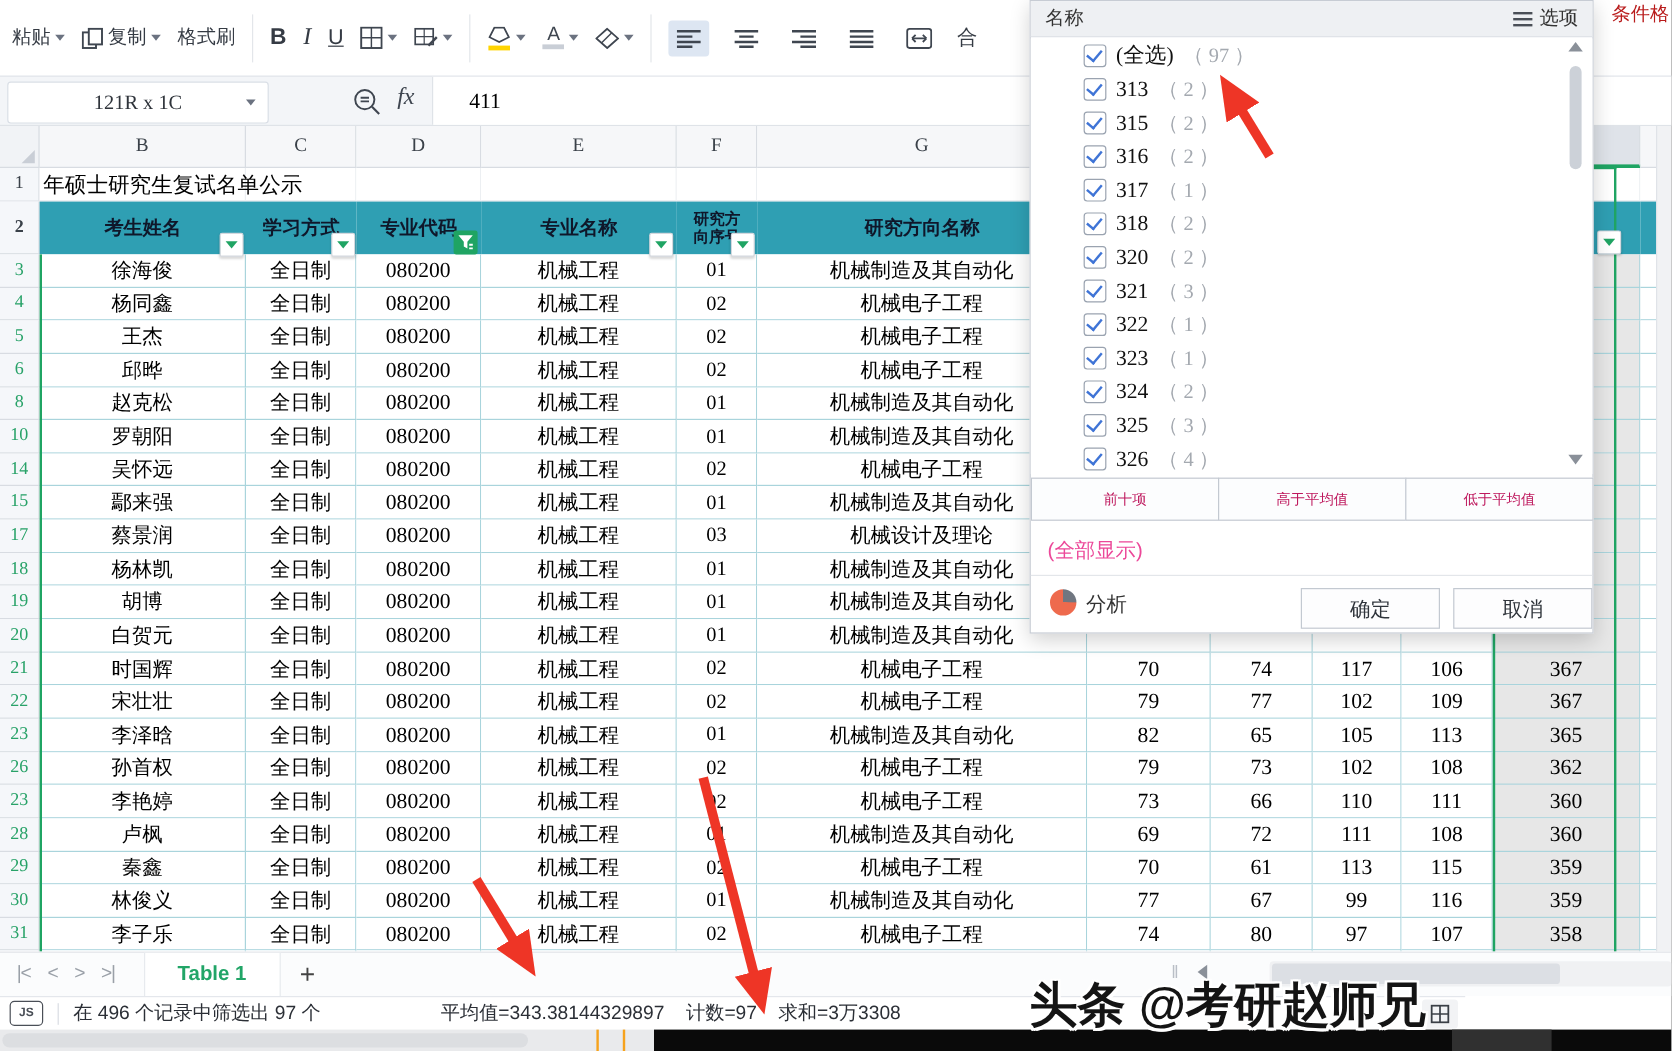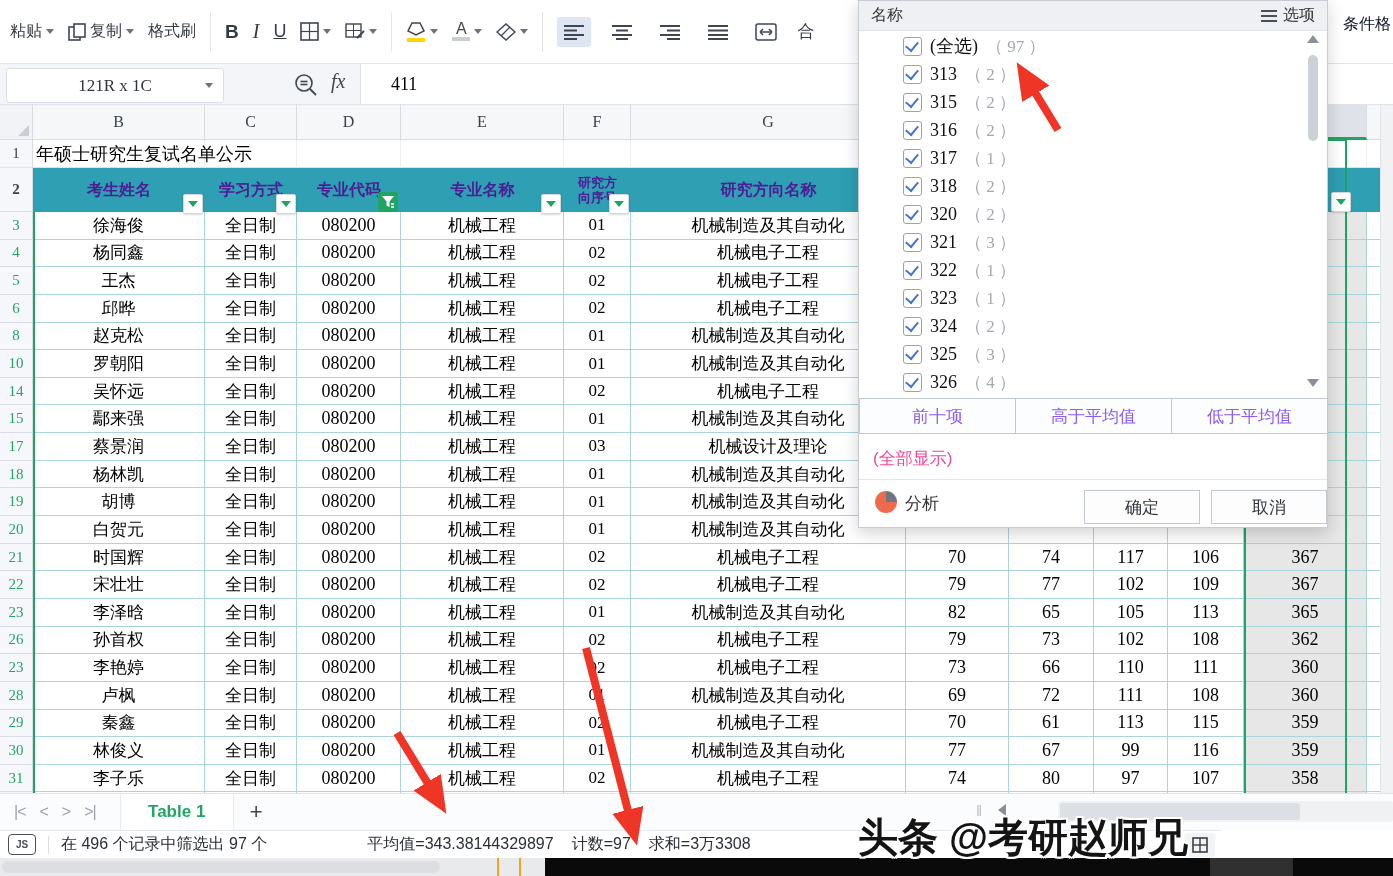--- a/index.html
+++ b/index.html
@@ -14,21 +14,21 @@
   .tri-dn{width:0;height:0;border-left:4px solid transparent;border-right:4px solid transparent;border-top:5px solid #6b7280;}
   .sep{width:1px;height:40px;background:#e3e6ea;}
   .big{font-size:19px;font-weight:bold;}
   .ital{font-family:"Liberation Serif",serif;font-style:italic;font-size:20px;}
   .undl{text-decoration:underline;font-size:18px;}
   .alignbox{display:flex;align-items:center;justify-content:center;width:34px;height:30px;border-radius:3px;}
   .alignbox.active{background:#dde6f2;}
   .icon-svg{display:block;}
   .fillwrap{display:flex;flex-direction:column;align-items:center;gap:2px;}
   .colorbar{width:18px;height:4px;}
-  #cond-format{position:absolute;left:1343px;top:14px;font-size:16px;color:#0f172a;white-space:nowrap;z-index:11;}
+  #cond-format{position:absolute;left:1343px;top:2px;font-size:16px;color:#b91c1c;white-space:nowrap;z-index:11;}
 
   
   #formula-row{position:absolute;left:0;top:63px;width:1393px;height:42px;background:#f3f5f8;
                border-top:1px solid #e2e5ea;border-bottom:1px solid #dfe3e8;box-sizing:border-box;}
   #name-box{position:absolute;left:6px;top:4px;width:216px;height:33px;background:#fff;border:1px solid #dadfe6;border-radius:3px;
             display:flex;align-items:center;justify-content:center;font-size:17px;color:#2f343b;}
   #name-box .tri-dn{position:absolute;right:10px;}
   #fxzoom{position:absolute;left:293px;top:8px;}
   #fx-label{position:absolute;left:331px;top:6px;font-size:20px;font-style:italic;color:#3f4650;}
   #formula-input{position:absolute;left:360px;top:0px;width:1033px;height:40px;background:#fff;border-left:1px solid #dfe3e8;
@@ -50,21 +50,21 @@
   #corner:after{content:"";position:absolute;right:3px;bottom:3px;width:0;height:0;
      border-left:11px solid transparent;border-bottom:11px solid #c9ced6;}
   
   #row1{height:28px;position:relative;}
   #row1 .cell{border-right:1px solid #eceff2;border-bottom:1px solid #dfe3e8;background:#fff;}
   #row1 .c0{background:#f5f7fa;border-right:1px solid #d8dce2;font-family:"Liberation Serif",serif;font-size:15px;color:#3a4149;}
   #sheet-title{position:absolute;left:36px;top:0;height:28px;display:flex;align-items:center;
      font-family:"Liberation Serif","DejaVu Serif",serif;font-size:18px;color:#000;white-space:nowrap;}
   
   #row2{height:44px;position:relative;}
-  #row2 .hcell{background:#2f9fb3;color:#4c1d95;font-weight:bold;font-size:16px;}
+  #row2 .hcell{background:#2f9fb3;color:#0f172a;font-weight:bold;font-size:16px;}
   #row2 .c0{background:#f5f7fa;border-right:1px solid #d8dce2;border-bottom:1px solid #d8dce2;
      font-family:"Liberation Serif",serif;font-size:15px;color:#3a4149;}
   .hdr2line{line-height:15px;font-size:13px;text-align:center;}
   .fbtn{position:absolute;width:18px;height:18px;background:#fff;border:1px solid #d4d8de;border-radius:2px;
         display:flex;align-items:center;justify-content:center;z-index:3;box-shadow:0 1px 2px rgba(0,0,0,.15);}
   .fbtn .tri-dn{border-top-color:#1fa463;border-left-width:5px;border-right-width:5px;border-top-width:6px;}
   #fbtn-code{position:absolute;width:20px;height:20px;background:#1fa463;border-radius:2px;z-index:3;
         display:flex;align-items:center;justify-content:center;}
   
   #rows{position:relative;}
@@ -94,21 +94,21 @@
   .cb:after{content:"";position:absolute;left:4px;top:1px;width:6px;height:10px;
      border-right:2.5px solid #3f74d6;border-bottom:2.5px solid #3f74d6;transform:rotate(40deg);}
   .fitem .lbl{font-family:"Liberation Serif",serif;font-size:18px;color:#111;}
   .fitem .cnt{font-family:"Liberation Serif",serif;font-size:17px;color:#a4a9b0;}
   #fp-scroll{position:absolute;right:8px;top:34px;width:12px;height:352px;}
   .tri-up-s{width:0;height:0;border-left:6px solid transparent;border-right:6px solid transparent;border-bottom:8px solid #8a9099;margin:0 auto;}
   .tri-dn-s{width:0;height:0;border-left:6px solid transparent;border-right:6px solid transparent;border-top:8px solid #8a9099;margin:0 auto;position:absolute;bottom:0;left:0;right:0;}
   #fp-thumb{position:absolute;top:20px;left:1px;width:10px;height:86px;background:#ccd1d8;border-radius:5px;}
   #fp-buttons{position:absolute;left:1px;top:397px;width:468px;height:36px;display:flex;}
   .fp-btn{flex:1;border:1px solid #c3c9d1;margin-left:-1px;background:#fcfdfe;display:flex;align-items:center;justify-content:center;
-      font-size:17px;color:#8b5cf6;box-sizing:border-box;}
+      font-size:12px;color:#be185d;box-sizing:border-box;}
   #fp-showall{position:absolute;left:14px;top:446px;font-size:17px;color:#ec4899;}
   #fp-divider{position:absolute;left:0;top:478px;width:468px;height:1px;background:#e3e6ea;}
   #fp-pie{position:absolute;left:16px;top:490px;width:22px;height:22px;border-radius:50%;
       background:conic-gradient(#707680 0deg 88deg,#ee6a4d 92deg 360deg);}
   #fp-analyze{position:absolute;left:46px;top:491px;font-size:17px;color:#333;}
   .fp-okcancel{position:absolute;top:489px;width:116px;height:34px;border:1px solid #c3c9d1;background:#fdfdfe;
       display:flex;align-items:center;justify-content:center;font-size:17px;color:#2f343b;box-sizing:border-box;}
 
   
   #tabbar{position:absolute;left:0;top:793px;width:1393px;height:37px;background:#fbfcfd;

